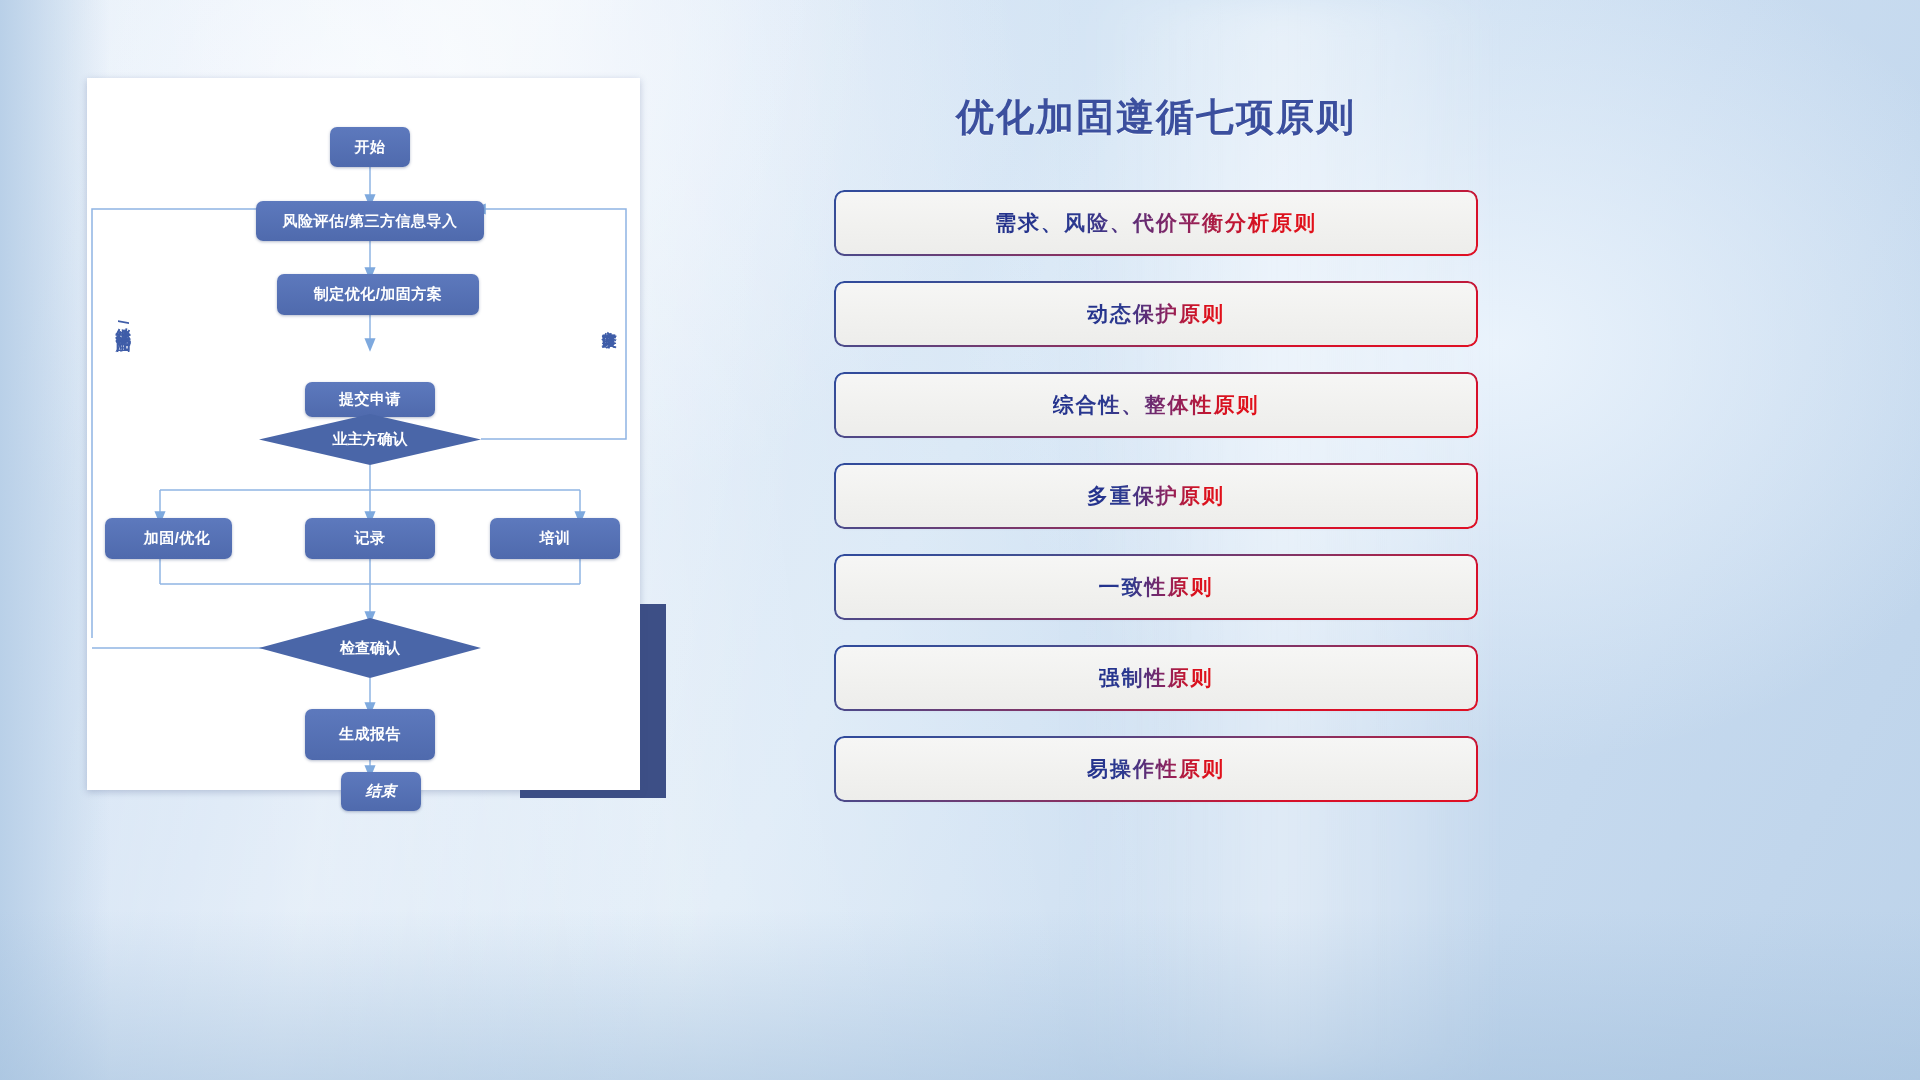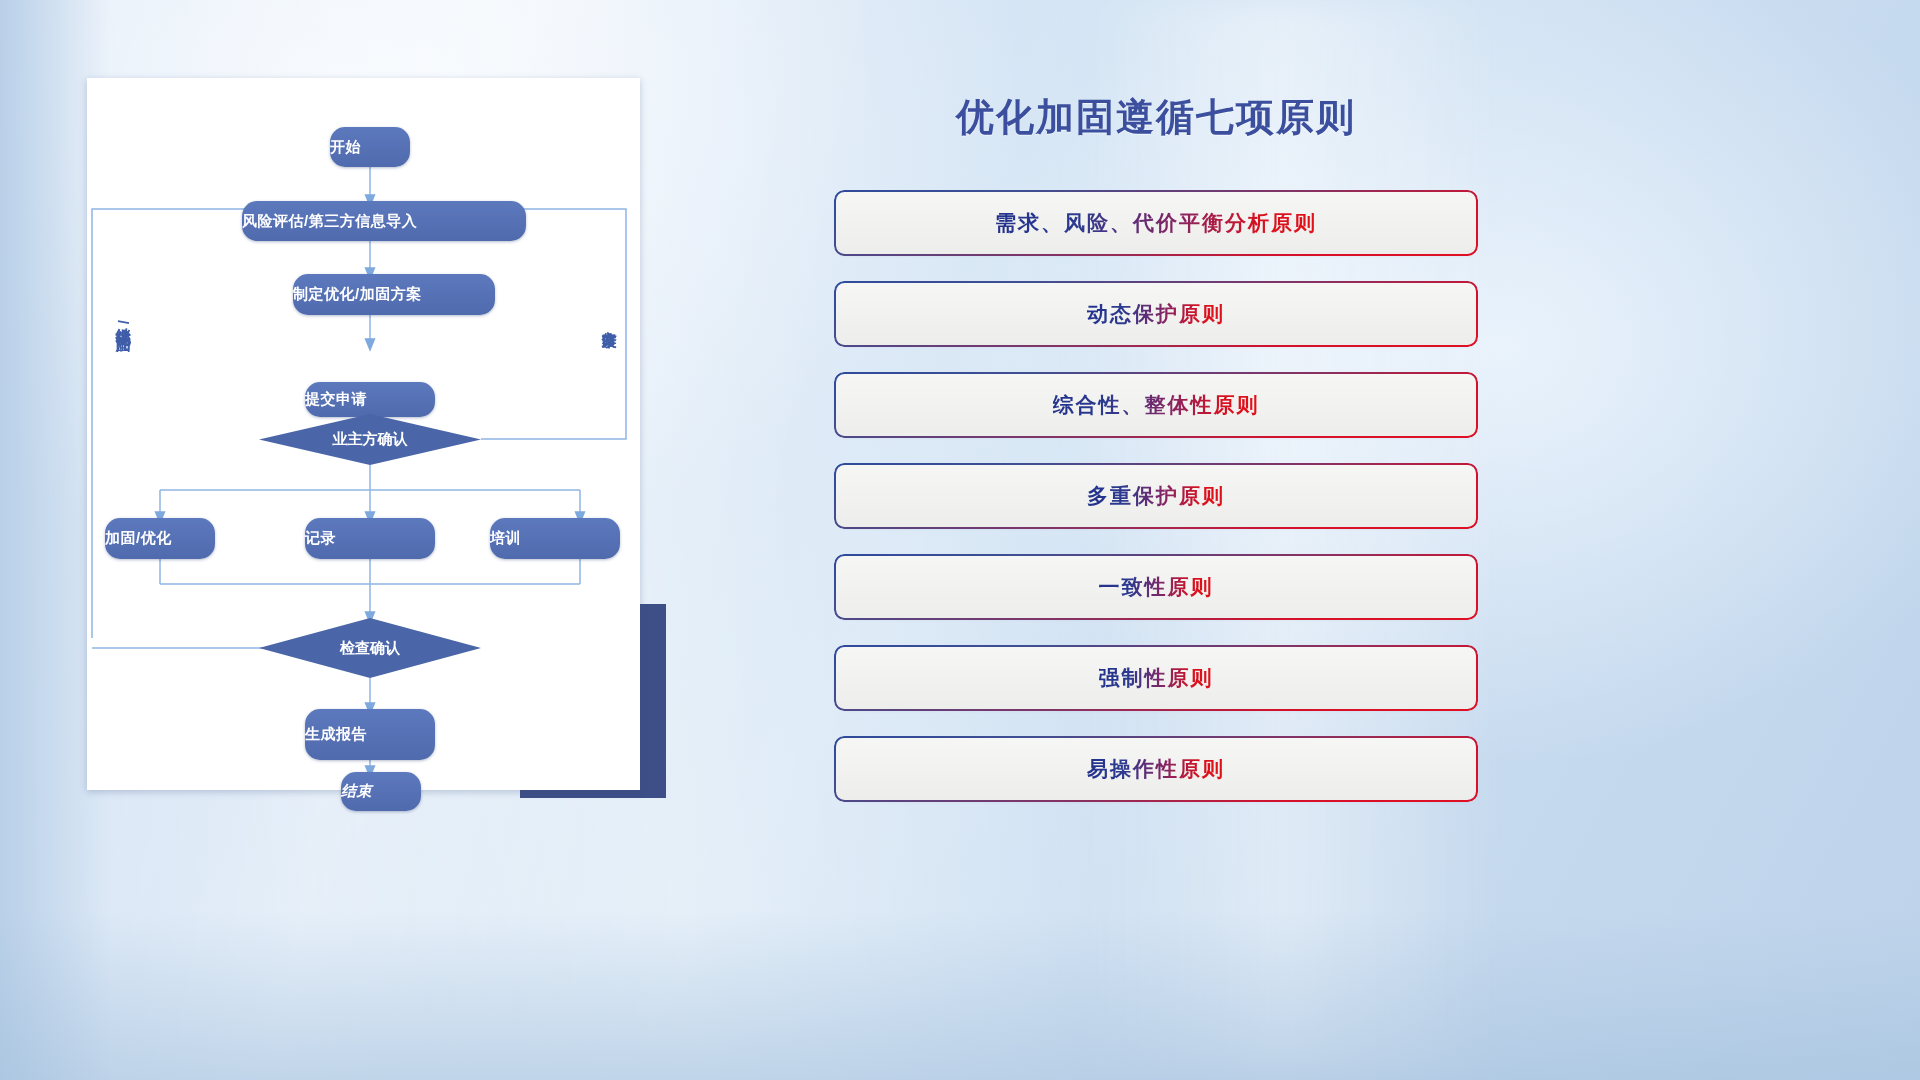--- a/index.html
+++ b/index.html
@@ -31,22 +31,22 @@
   .bg-dark-l{position:absolute;left:0;top:0;width:110px;height:1080px;
     background:linear-gradient(90deg,#b9d0e8 0%,rgba(185,208,232,0) 100%);}
   .bg-dark-b{position:absolute;left:0;bottom:0;width:1920px;height:170px;
     background:linear-gradient(0deg,rgba(163,192,221,.55) 0%,rgba(163,192,221,0) 100%);}
 
   
   .shadow-block{position:absolute;left:520px;top:604px;width:146px;height:194px;background:#3d4f86;}
   .flowcard{position:absolute;left:87px;top:78px;width:553px;height:712px;background:#fff;
     box-shadow:0 2px 7px rgba(60,80,130,.28);}
 
-  .node{position:absolute;border-radius:15px;background:linear-gradient(180deg,#5d79bd 0%,#4f6aad 100%);
-    color:#fff;display:flex;align-items:center;justify-content:flex-start;
+  .node{position:absolute;border-radius:7px;background:linear-gradient(180deg,#5d79bd 0%,#4f6aad 100%);
+    color:#fff;display:flex;align-items:center;justify-content:center;
     font-size:15px;font-weight:bold;letter-spacing:.5px;
     box-shadow:0 1px 3px rgba(40,60,110,.35);white-space:nowrap;}
   .diamond{position:absolute;background:#4a66a8;color:#fff;font-size:15px;font-weight:bold;
     display:flex;align-items:center;justify-content:center;
     clip-path:polygon(50% 0,100% 50%,50% 100%,0 50%);white-space:nowrap;}
 
   .vlabel{position:absolute;writing-mode:vertical-rl;text-orientation:upright;
     color:#3f5da8;font-size:15px;font-weight:bold;line-height:1.08;letter-spacing:1px;}
   .vlabel.slash{text-orientation:mixed;}
 
@@ -119,37 +119,37 @@
         <path d="M283,671 L283,694" marker-end="url(#ah)"></path>
 
         <path d="M218,570 L5,570"></path>
       </g>
     </svg>
 
     <div class="node" style="left:243px;top:49px;width:80px;height:40px;">
       <span>开始</span>
     </div>
 
-    <div class="node" style="left:155px;top:123px;width:284px;height:40px;">
+    <div class="node" style="left:169px;top:123px;width:228px;height:40px;">
       <span>风险评估/第三方信息导入</span>
     </div>
 
-    <div class="node" style="left:206px;top:196px;width:202px;height:41px;">
+    <div class="node" style="left:190px;top:196px;width:202px;height:41px;">
       <span>制定优化/加固方案</span>
     </div>
 
     <div class="node" style="left:218px;top:267px;width:130px;height:35px;margin-top:37px;">
       <span>提交申请</span>
     </div>
 
     <div class="diamond" style="left:172px;top:336px;width:222px;height:51px;">
       <span>业主方确认</span>
     </div>
 
-    <div class="node" style="left:18px;top:440px;width:110px;height:41px;">
+    <div class="node" style="left:18px;top:440px;width:110px;height:41px;padding-left:17px;">
       <span>加固/优化</span>
     </div>
 
     <div class="node" style="left:218px;top:440px;width:130px;height:41px;">
       <span>记录</span>
     </div>
 
     <div class="node" style="left:403px;top:440px;width:130px;height:41px;">
       <span>培训</span>
     </div>

